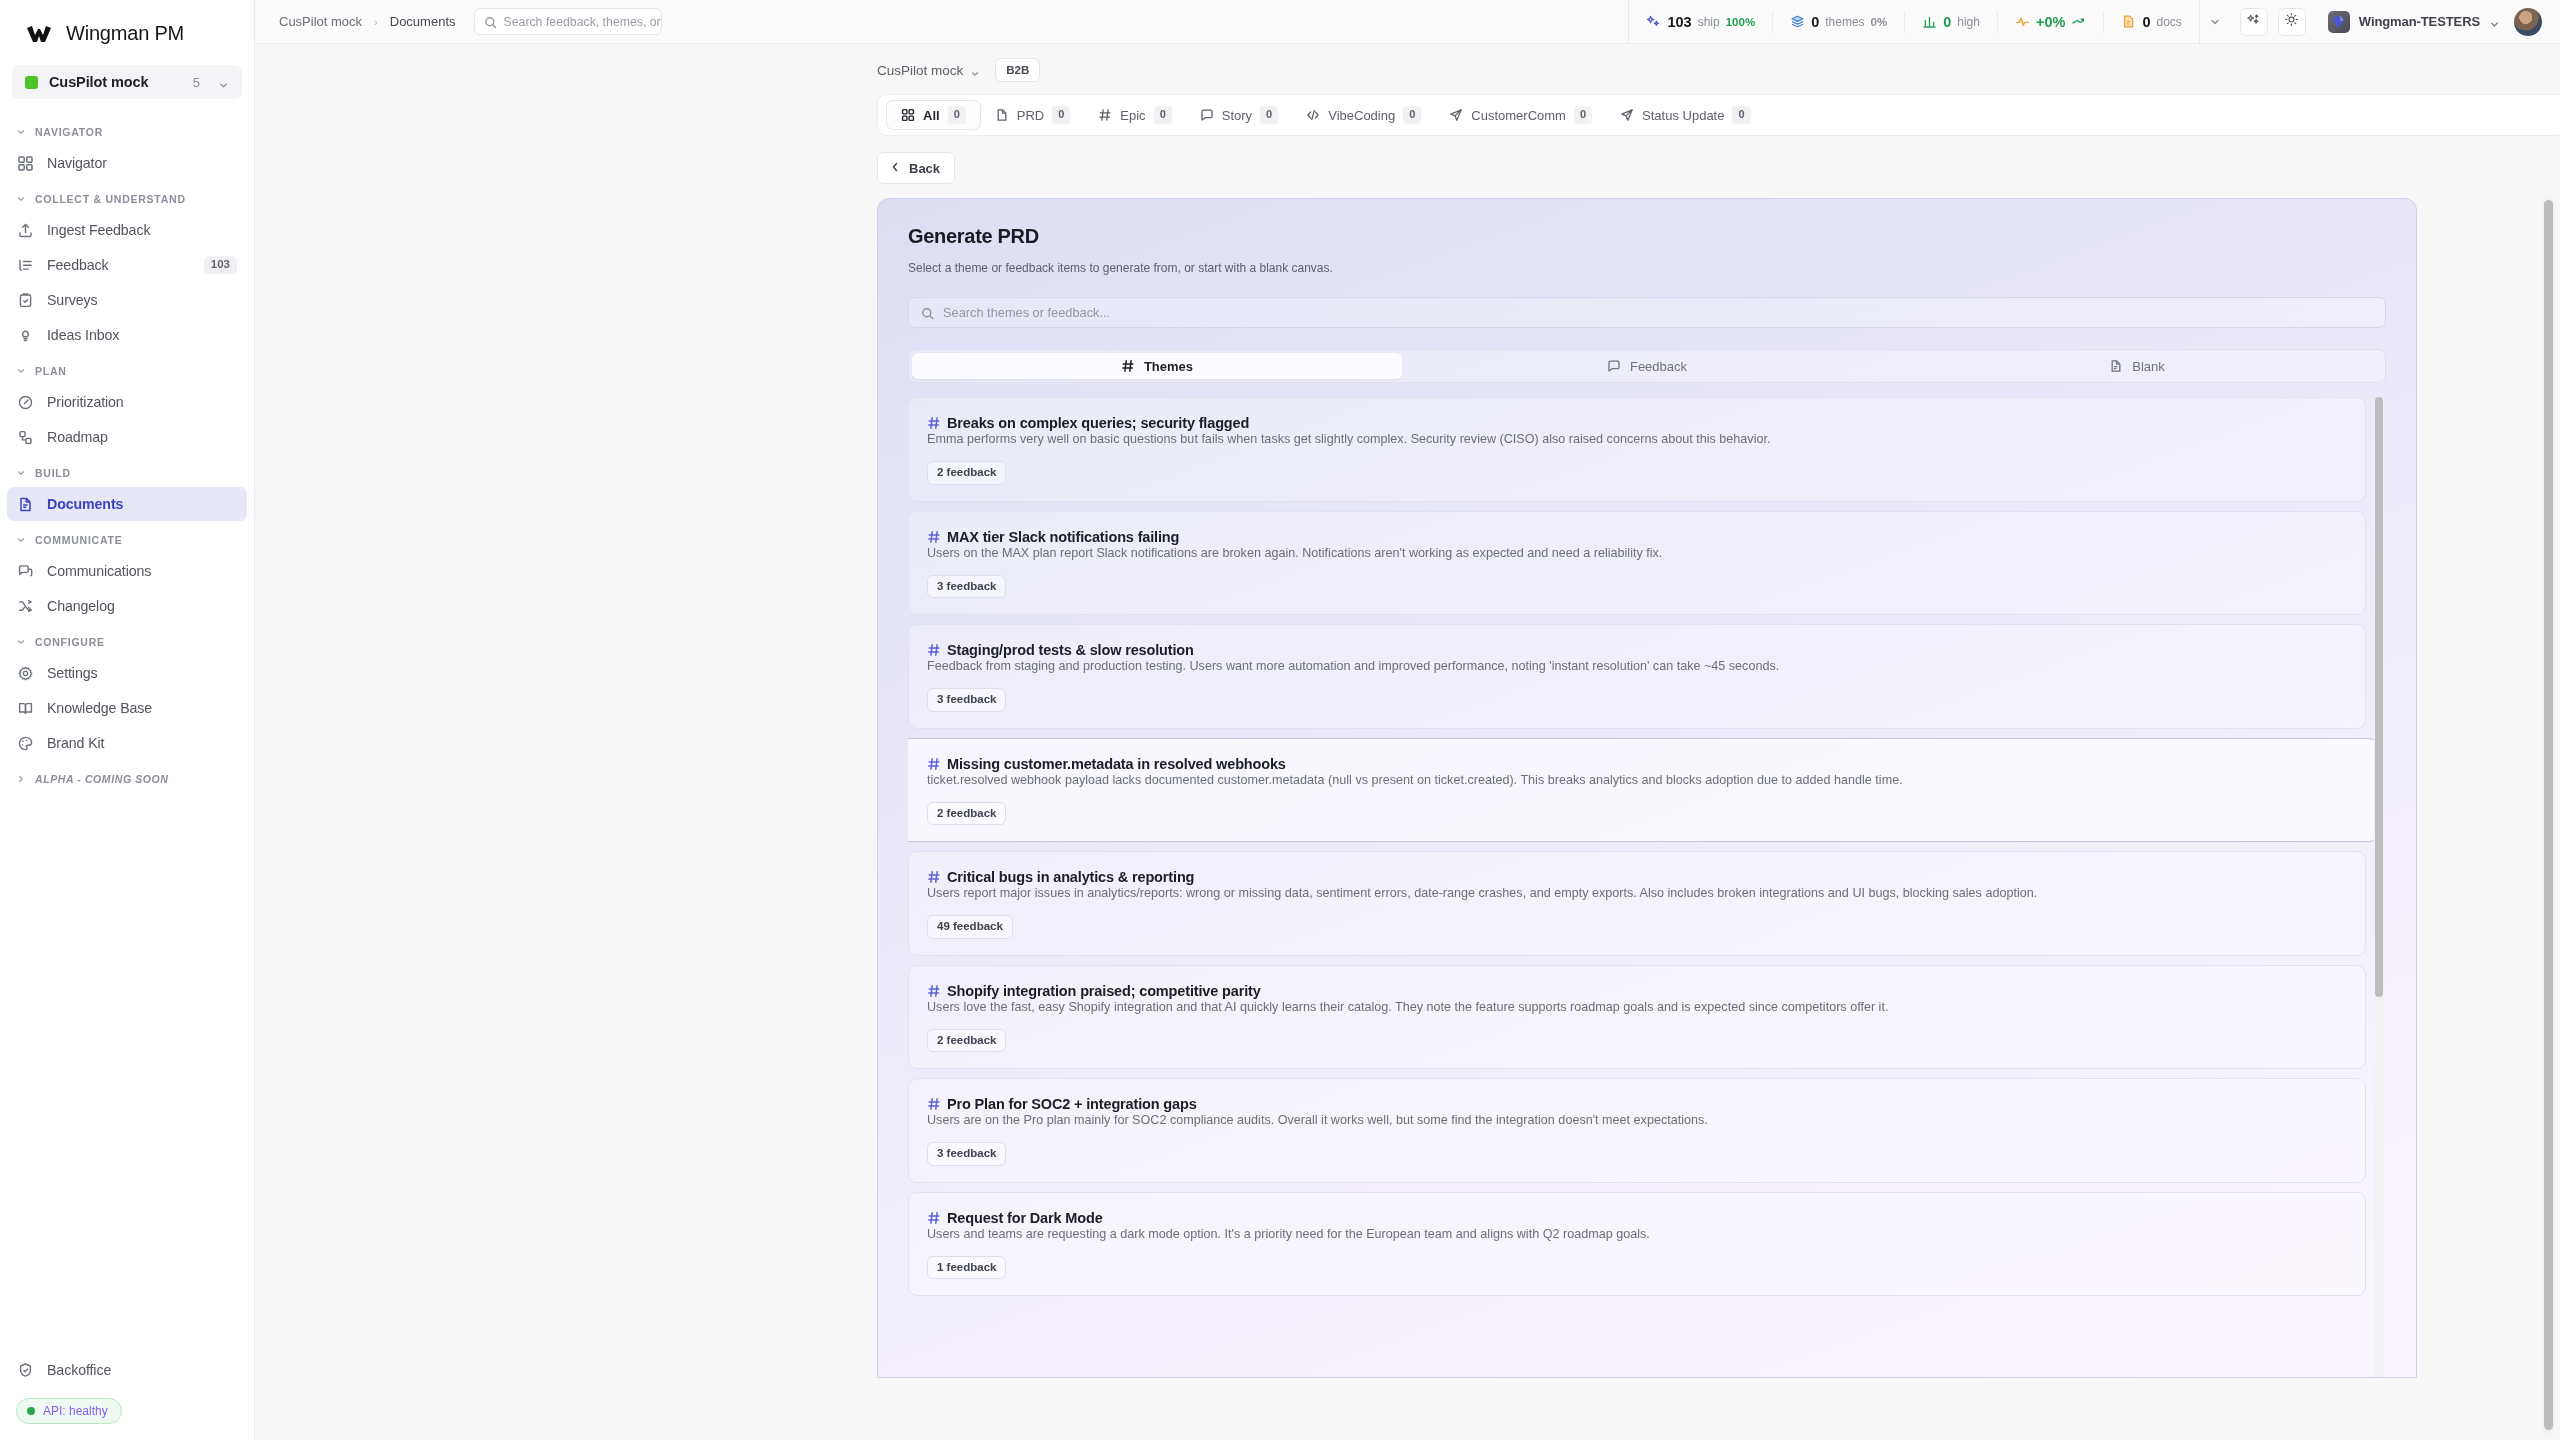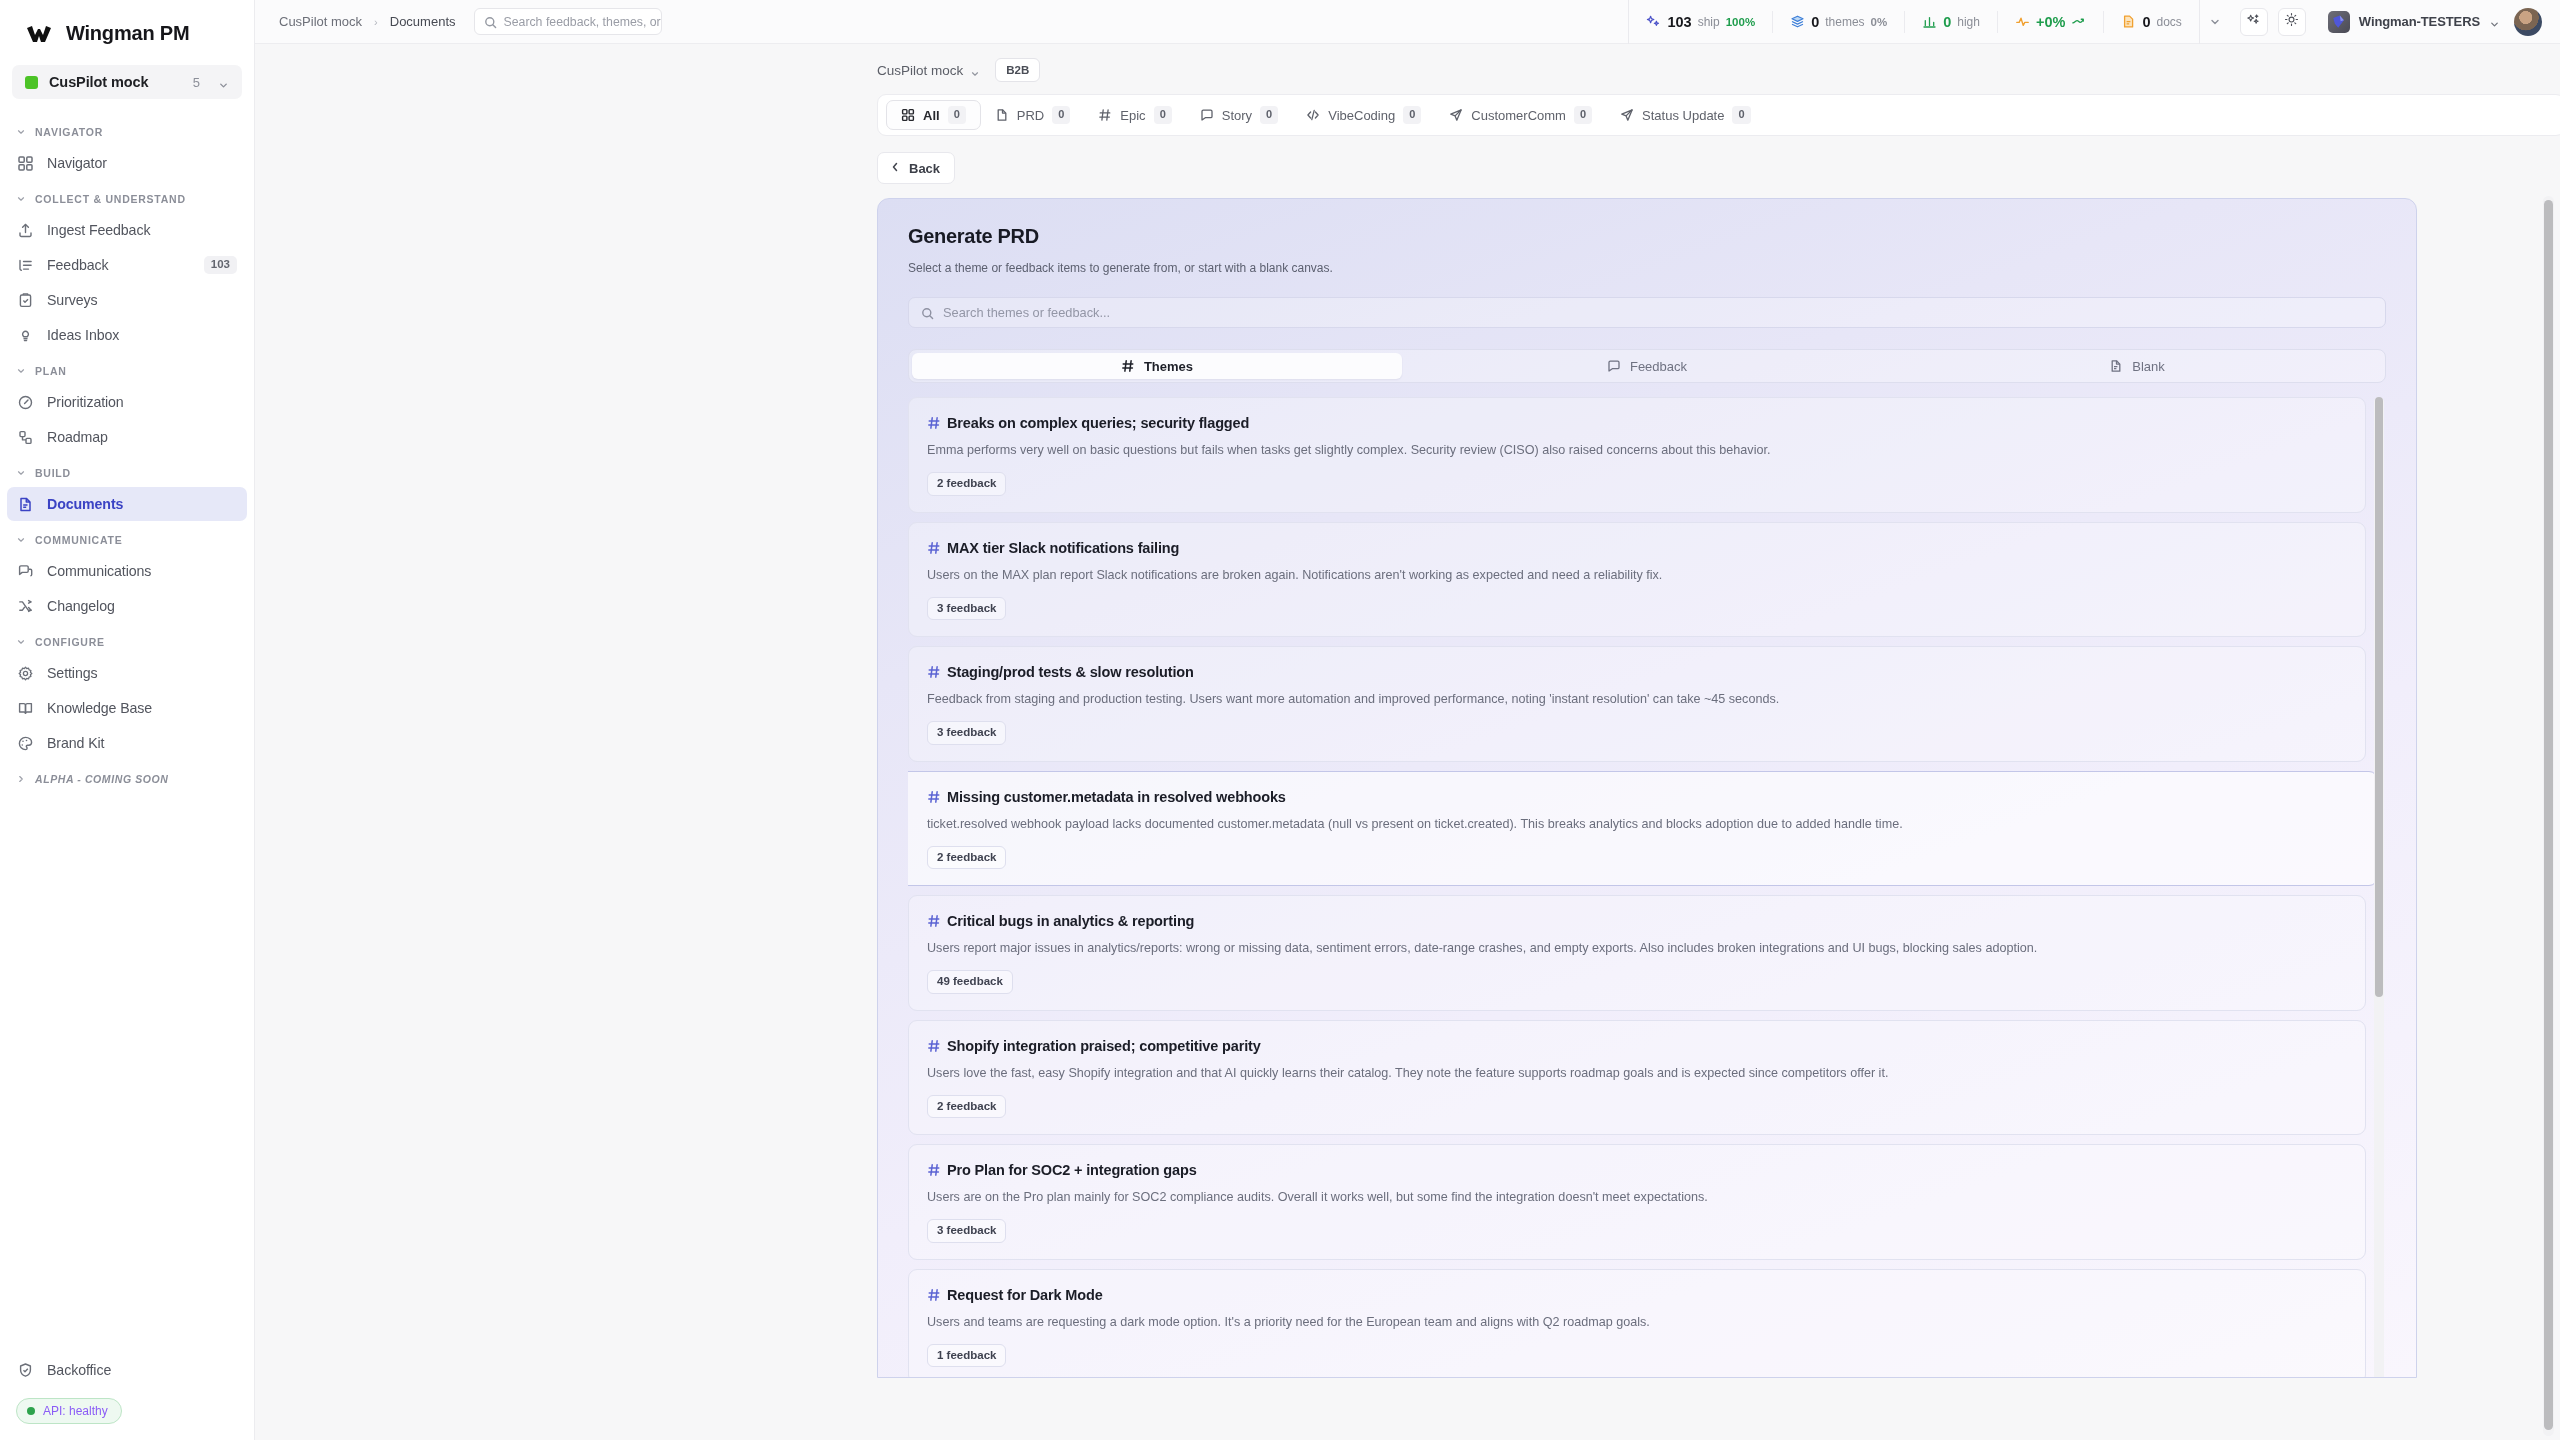--- a/index.html
+++ b/index.html
@@ -15,21 +15,21 @@
   
   .sidebar {
     width: 255px; height: 1440px;
     background: #ffffff;
     border-right: 1px solid #ececef;
     display: flex; flex-direction: column;
     position: relative; flex: 0 0 255px;
   }
   .brand { display: flex; align-items: center; gap: 14px; padding: 22px 0 14px 26px; }
   .brand-logo { width: 26px; height: 22px; display: flex; align-items: center; justify-content: center; }
-  .brand-name { font-size: 20px; font-weight: 700; color: #16161a; letter-spacing: -0.2px; }
+  .brand-name { font-size: 20px; font-weight: 400; color: #16161a; letter-spacing: -0.2px; }
 
   .project-chip {
     margin: 6px 12px 0 12px;
     height: 34px; border-radius: 7px;
     background: #f4f4f6;
     display: flex; align-items: center; gap: 11px;
     padding: 0 13px; cursor: pointer;
   }
   .project-swatch { width: 13px; height: 13px; border-radius: 3px; background: #4cc327; flex: 0 0 13px; }
   .project-name { font-size: 14.5px; font-weight: 700; color: #1f2024; flex: 1; letter-spacing: -0.1px; }
@@ -198,21 +198,21 @@
   }
   .theme-card.hovered {
     background: rgba(255,255,255,0.62);
     border-color: #c3c6e8;
     margin-left: -12px; margin-right: -12px;
     padding-left: 30px; padding-right: 30px;
   }
   .theme-head { display: flex; align-items: center; gap: 6px; }
   .hashico { width: 14px; height: 14px; flex: 0 0 14px; color: #5b63d3; display: flex; }
   .theme-title { font-size: 14.5px; font-weight: 700; color: #1b1d27; letter-spacing: -0.15px; }
-  .theme-desc { margin-top: 11px; font-size: 12.6px; color: #6b6e7d; line-height: 1.35; }
+  .theme-desc { font-size: 12.6px; color: #6b6e7d; line-height: 1.35; }
   .fb-badge {
     display: inline-block; margin-top: 13px;
     border: 1px solid #dedfee; border-radius: 6px; background: rgba(255,255,255,0.45);
     font-size: 11.5px; font-weight: 700; color: #3f4250; padding: 5px 9px; line-height: 1;
   }
 
   
   .sb-track { position: absolute; background: #f2f2f4; border-radius: 6px; }
   .sb-thumb { position: absolute; background: #bcbcbe; border-radius: 6px; }
 </style>

